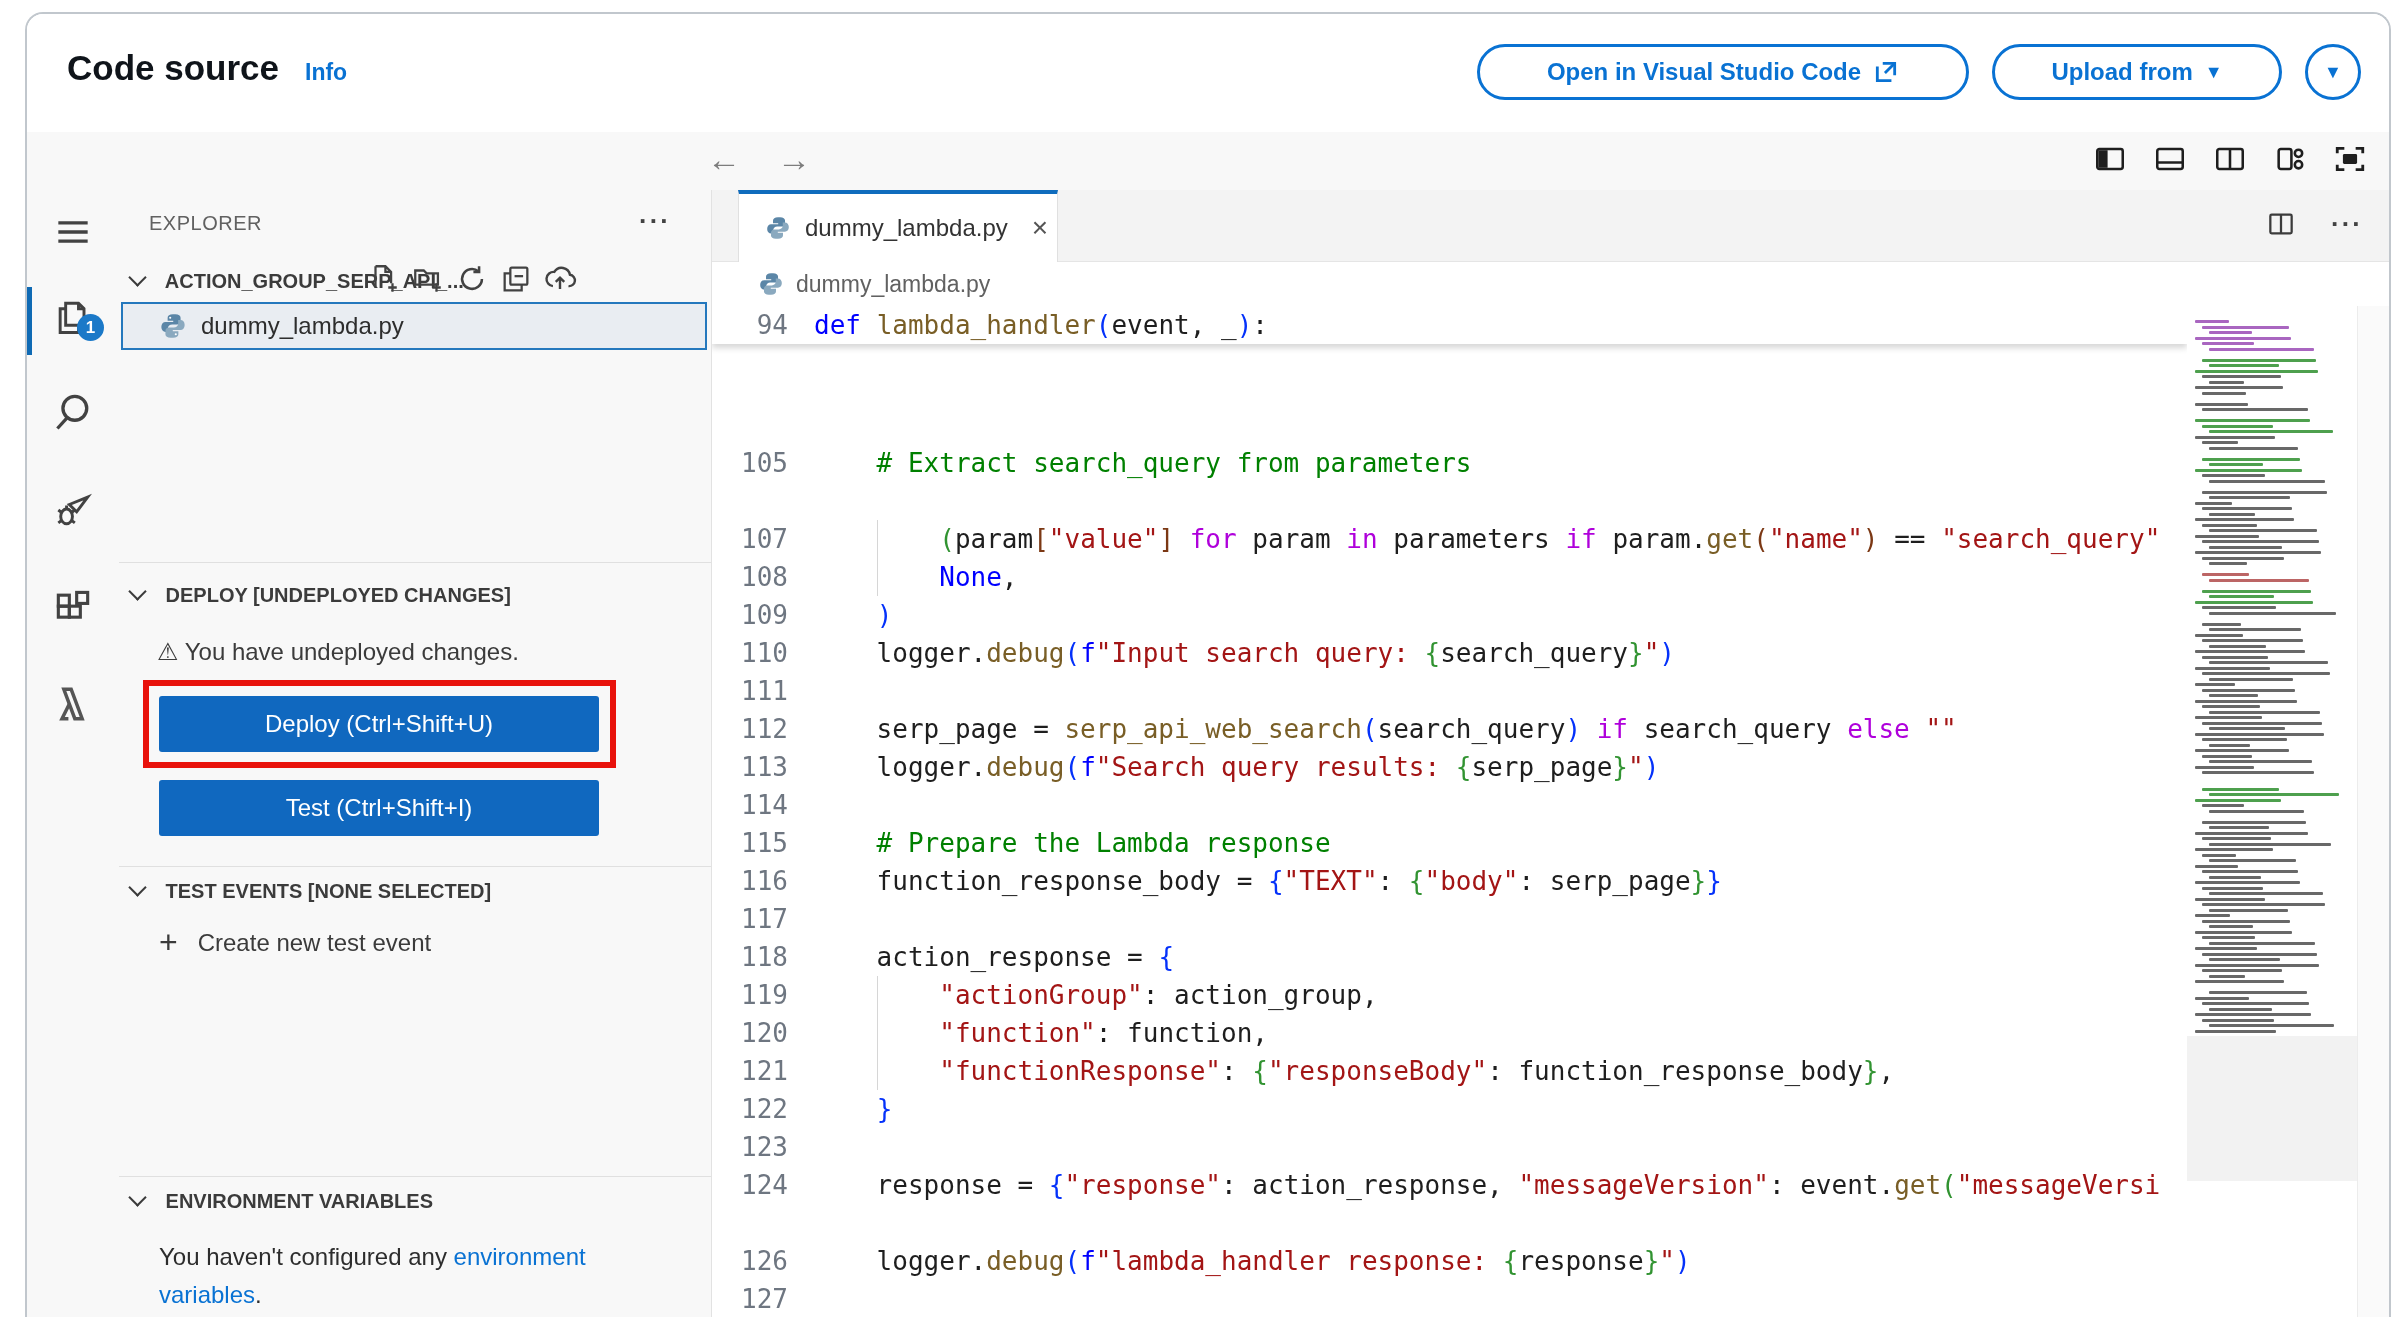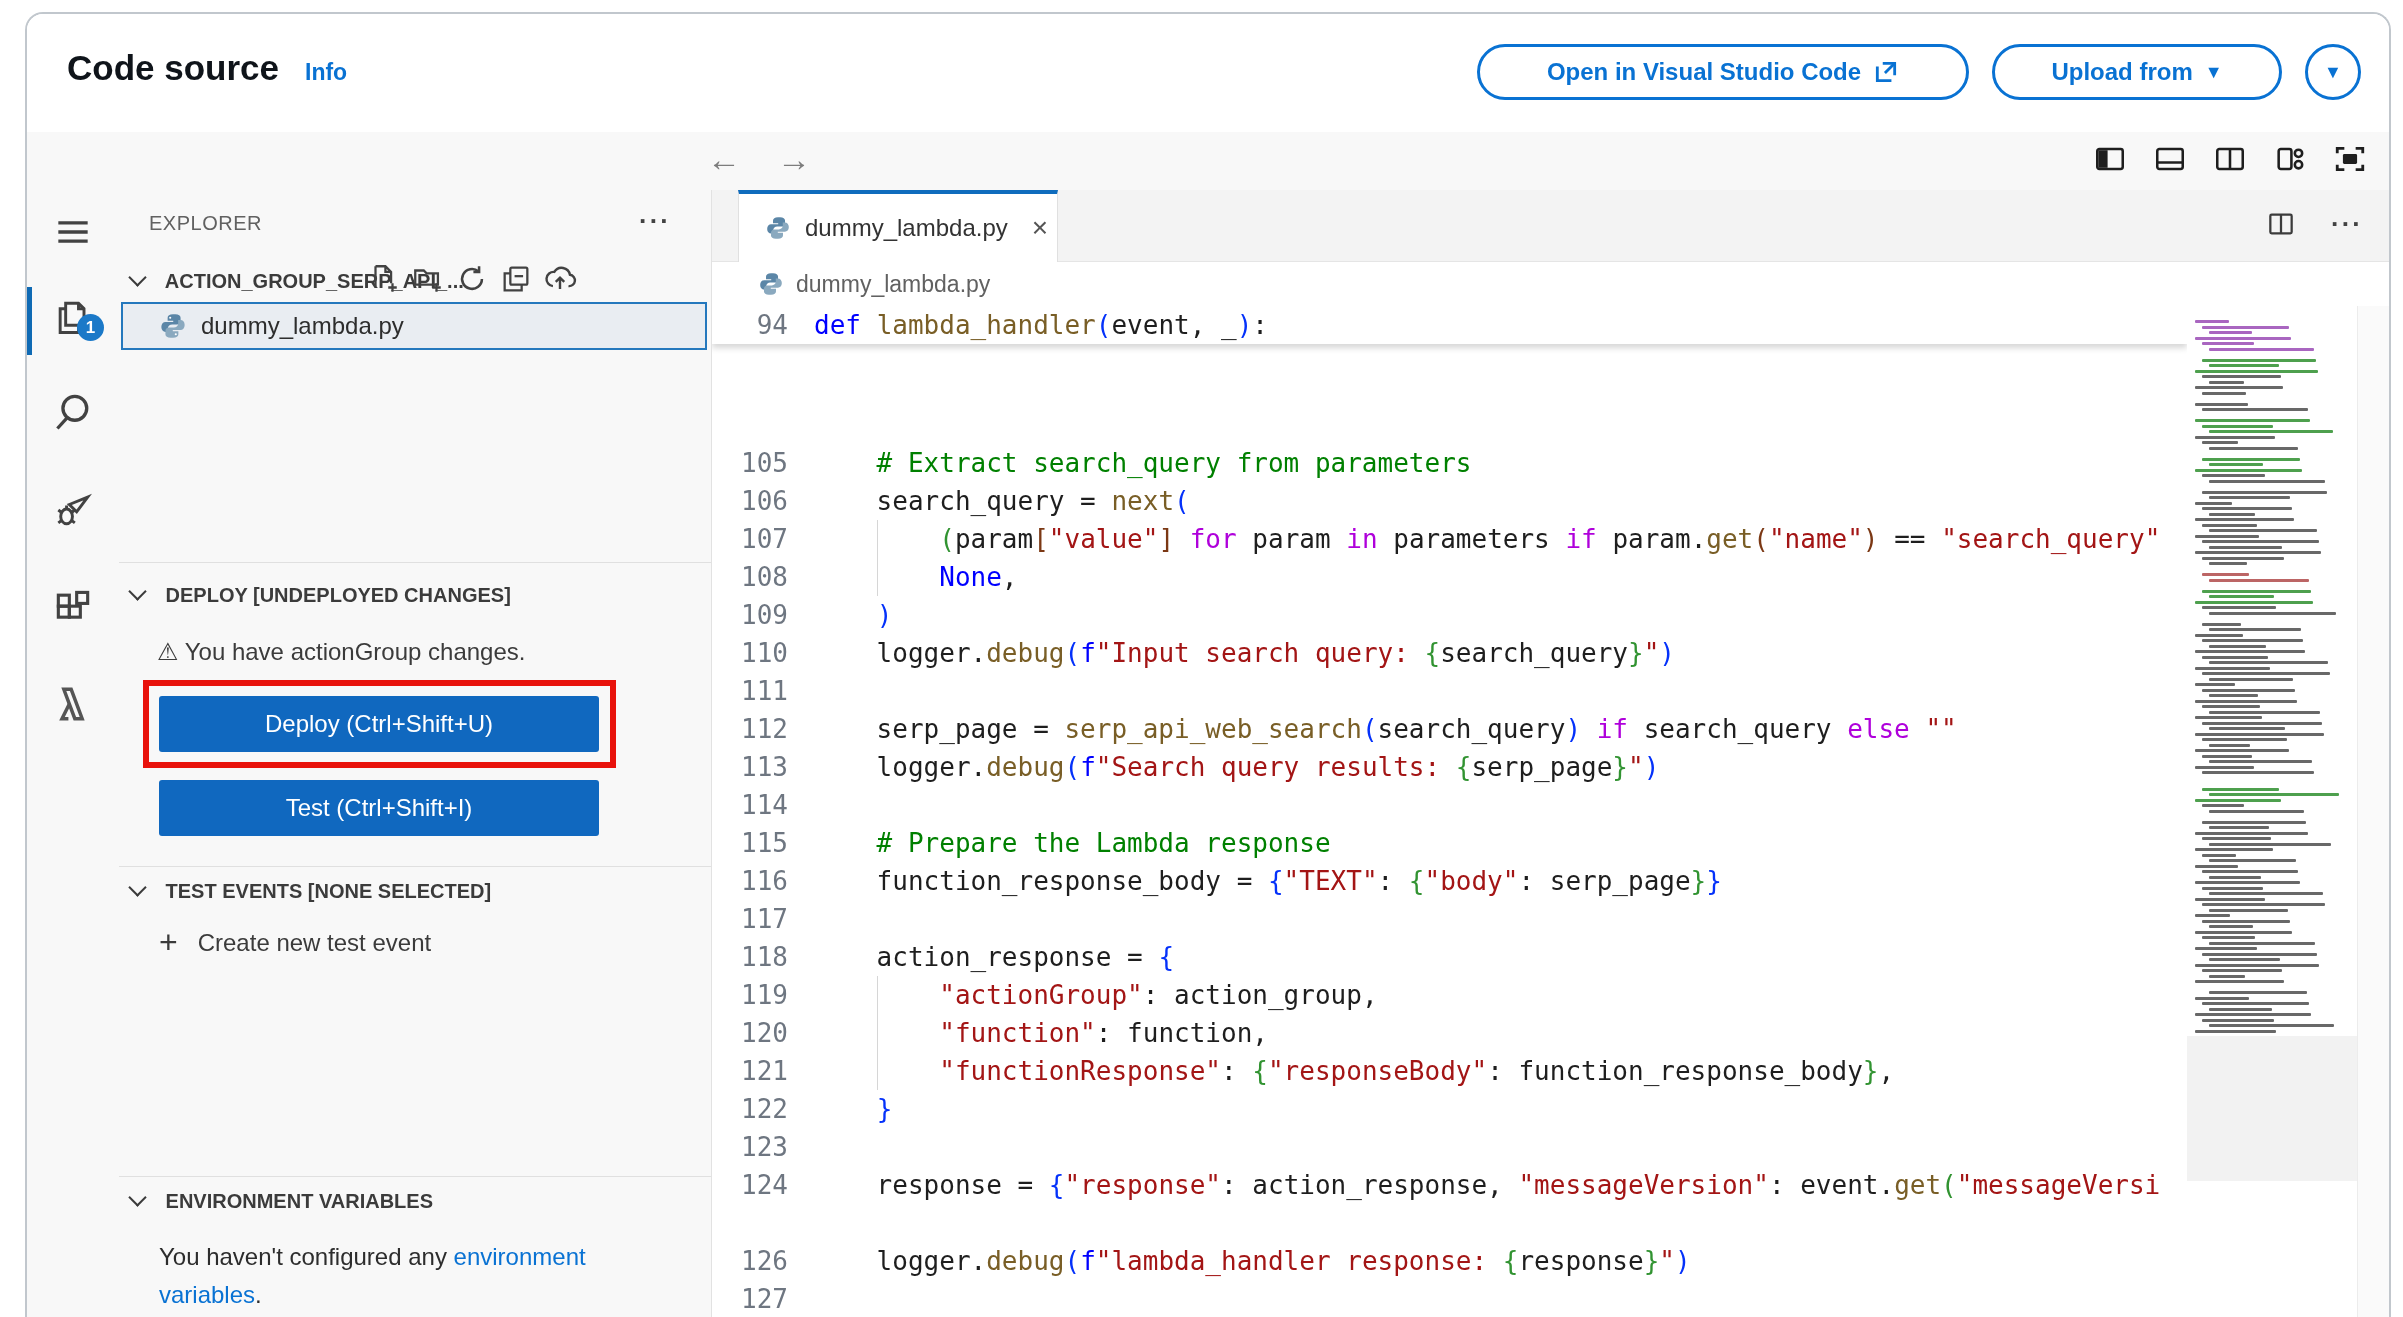--- a/index.html
+++ b/index.html
@@ -285,21 +285,21 @@
         </span>
         <span>dummy_lambda.py</span>
       </div>
 
       <div class="sep" style="top:372px;"></div>
 
       <div class="section-hdr" id="deploy-hdr">
         <span class="chev"></span>
         <span>DEPLOY [UNDEPLOYED CHANGES]</span>
       </div>
-      <div id="warn-row">⚠ You have actionGroup changes.</div>
+      <div id="warn-row">⚠ You have undeployed changes.</div>
       <button class="blue-btn" id="deploy-btn">Deploy (Ctrl+Shift+U)</button>
       <div id="red-rect"></div>
       <button class="blue-btn" id="test-btn">Test (Ctrl+Shift+I)</button>
 
       <div class="sep" style="top:676px;"></div>
 
       <div class="section-hdr" id="testev-hdr">
         <span class="chev"></span>
         <span>TEST EVENTS [NONE SELECTED]</span>
       </div>
@@ -349,21 +349,20 @@
         </span>
         <span>dummy_lambda.py</span>
       </div>
 
       <div id="code-area">
         <div id="code-clip">
           <div class="guide" style="top:214px; height:76px;"></div>
           <div class="guide" style="top:670px; height:114px;"></div>
           <div id="sticky-line"><div class="code-row" style="top: 0px; position: relative;"><span class="ln">94</span><span class="src"><span style="color: rgb(0, 0, 255);">def</span><span style="color: rgb(30, 30, 30);"> </span><span style="color: rgb(121, 94, 38);">lambda_handler</span><span style="color: rgb(4, 49, 250);">(</span><span style="color: rgb(30, 30, 30);">event, _</span><span style="color: rgb(4, 49, 250);">)</span><span style="color: rgb(30, 30, 30);">:</span></span></div></div>
           <div class="code-row" style="top: 138px;"><span class="ln">105</span><span class="src"><span style="color: rgb(0, 128, 0);">    # Extract search_query from parameters</span></span></div>
-            <div class="code-row" style="top: 176px;"><span class="ln">106</span><span class="src"><span style="color: rgb(30, 30, 30);">    search_query = </span><span style="color: rgb(121, 94, 38);">next</span><span style="color: rgb(4, 49, 250);">(</span></span></div>
             <div class="code-row" style="top: 214px;"><span class="ln">107</span><span class="src"><span style="color: rgb(30, 30, 30);">        </span><span style="color: rgb(49, 147, 49);">(</span><span style="color: rgb(30, 30, 30);">param</span><span style="color: rgb(123, 56, 20);">[</span><span style="color: rgb(163, 21, 21);">"value"</span><span style="color: rgb(123, 56, 20);">]</span><span style="color: rgb(30, 30, 30);"> </span><span style="color: rgb(175, 0, 219);">for</span><span style="color: rgb(30, 30, 30);"> param </span><span style="color: rgb(175, 0, 219);">in</span><span style="color: rgb(30, 30, 30);"> parameters </span><span style="color: rgb(175, 0, 219);">if</span><span style="color: rgb(30, 30, 30);"> param.</span><span style="color: rgb(121, 94, 38);">get</span><span style="color: rgb(123, 56, 20);">(</span><span style="color: rgb(163, 21, 21);">"name"</span><span style="color: rgb(123, 56, 20);">)</span><span style="color: rgb(30, 30, 30);"> == </span><span style="color: rgb(163, 21, 21);">"search_query"</span></span></div>
             <div class="code-row" style="top: 252px;"><span class="ln">108</span><span class="src"><span style="color: rgb(30, 30, 30);">        </span><span style="color: rgb(0, 0, 255);">None</span><span style="color: rgb(30, 30, 30);">,</span></span></div>
             <div class="code-row" style="top: 290px;"><span class="ln">109</span><span class="src"><span style="color: rgb(30, 30, 30);">    </span><span style="color: rgb(4, 49, 250);">)</span></span></div>
             <div class="code-row" style="top: 328px;"><span class="ln">110</span><span class="src"><span style="color: rgb(30, 30, 30);">    logger.</span><span style="color: rgb(121, 94, 38);">debug</span><span style="color: rgb(4, 49, 250);">(</span><span style="color: rgb(0, 0, 255);">f</span><span style="color: rgb(163, 21, 21);">"Input search query: </span><span style="color: rgb(49, 147, 49);">{</span><span style="color: rgb(30, 30, 30);">search_query</span><span style="color: rgb(49, 147, 49);">}</span><span style="color: rgb(163, 21, 21);">"</span><span style="color: rgb(4, 49, 250);">)</span></span></div>
             <div class="code-row" style="top: 366px;"><span class="ln">111</span><span class="src"></span></div>
             <div class="code-row" style="top: 404px;"><span class="ln">112</span><span class="src"><span style="color: rgb(30, 30, 30);">    serp_page = </span><span style="color: rgb(121, 94, 38);">serp_api_web_search</span><span style="color: rgb(4, 49, 250);">(</span><span style="color: rgb(30, 30, 30);">search_query</span><span style="color: rgb(4, 49, 250);">)</span><span style="color: rgb(30, 30, 30);"> </span><span style="color: rgb(175, 0, 219);">if</span><span style="color: rgb(30, 30, 30);"> search_query </span><span style="color: rgb(175, 0, 219);">else</span><span style="color: rgb(30, 30, 30);"> </span><span style="color: rgb(163, 21, 21);">""</span></span></div>
             <div class="code-row" style="top: 442px;"><span class="ln">113</span><span class="src"><span style="color: rgb(30, 30, 30);">    logger.</span><span style="color: rgb(121, 94, 38);">debug</span><span style="color: rgb(4, 49, 250);">(</span><span style="color: rgb(0, 0, 255);">f</span><span style="color: rgb(163, 21, 21);">"Search query results: </span><span style="color: rgb(49, 147, 49);">{</span><span style="color: rgb(30, 30, 30);">serp_page</span><span style="color: rgb(49, 147, 49);">}</span><span style="color: rgb(163, 21, 21);">"</span><span style="color: rgb(4, 49, 250);">)</span></span></div>
             <div class="code-row" style="top: 480px;"><span class="ln">114</span><span class="src"></span></div>
             <div class="code-row" style="top: 518px;"><span class="ln">115</span><span class="src"><span style="color: rgb(0, 128, 0);">    # Prepare the Lambda response</span></span></div>
             <div class="code-row" style="top: 556px;"><span class="ln">116</span><span class="src"><span style="color: rgb(30, 30, 30);">    function_response_body = </span><span style="color: rgb(4, 49, 250);">{</span><span style="color: rgb(163, 21, 21);">"TEXT"</span><span style="color: rgb(30, 30, 30);">: </span><span style="color: rgb(49, 147, 49);">{</span><span style="color: rgb(163, 21, 21);">"body"</span><span style="color: rgb(30, 30, 30);">: serp_page</span><span style="color: rgb(49, 147, 49);">}</span><span style="color: rgb(4, 49, 250);">}</span></span></div>

